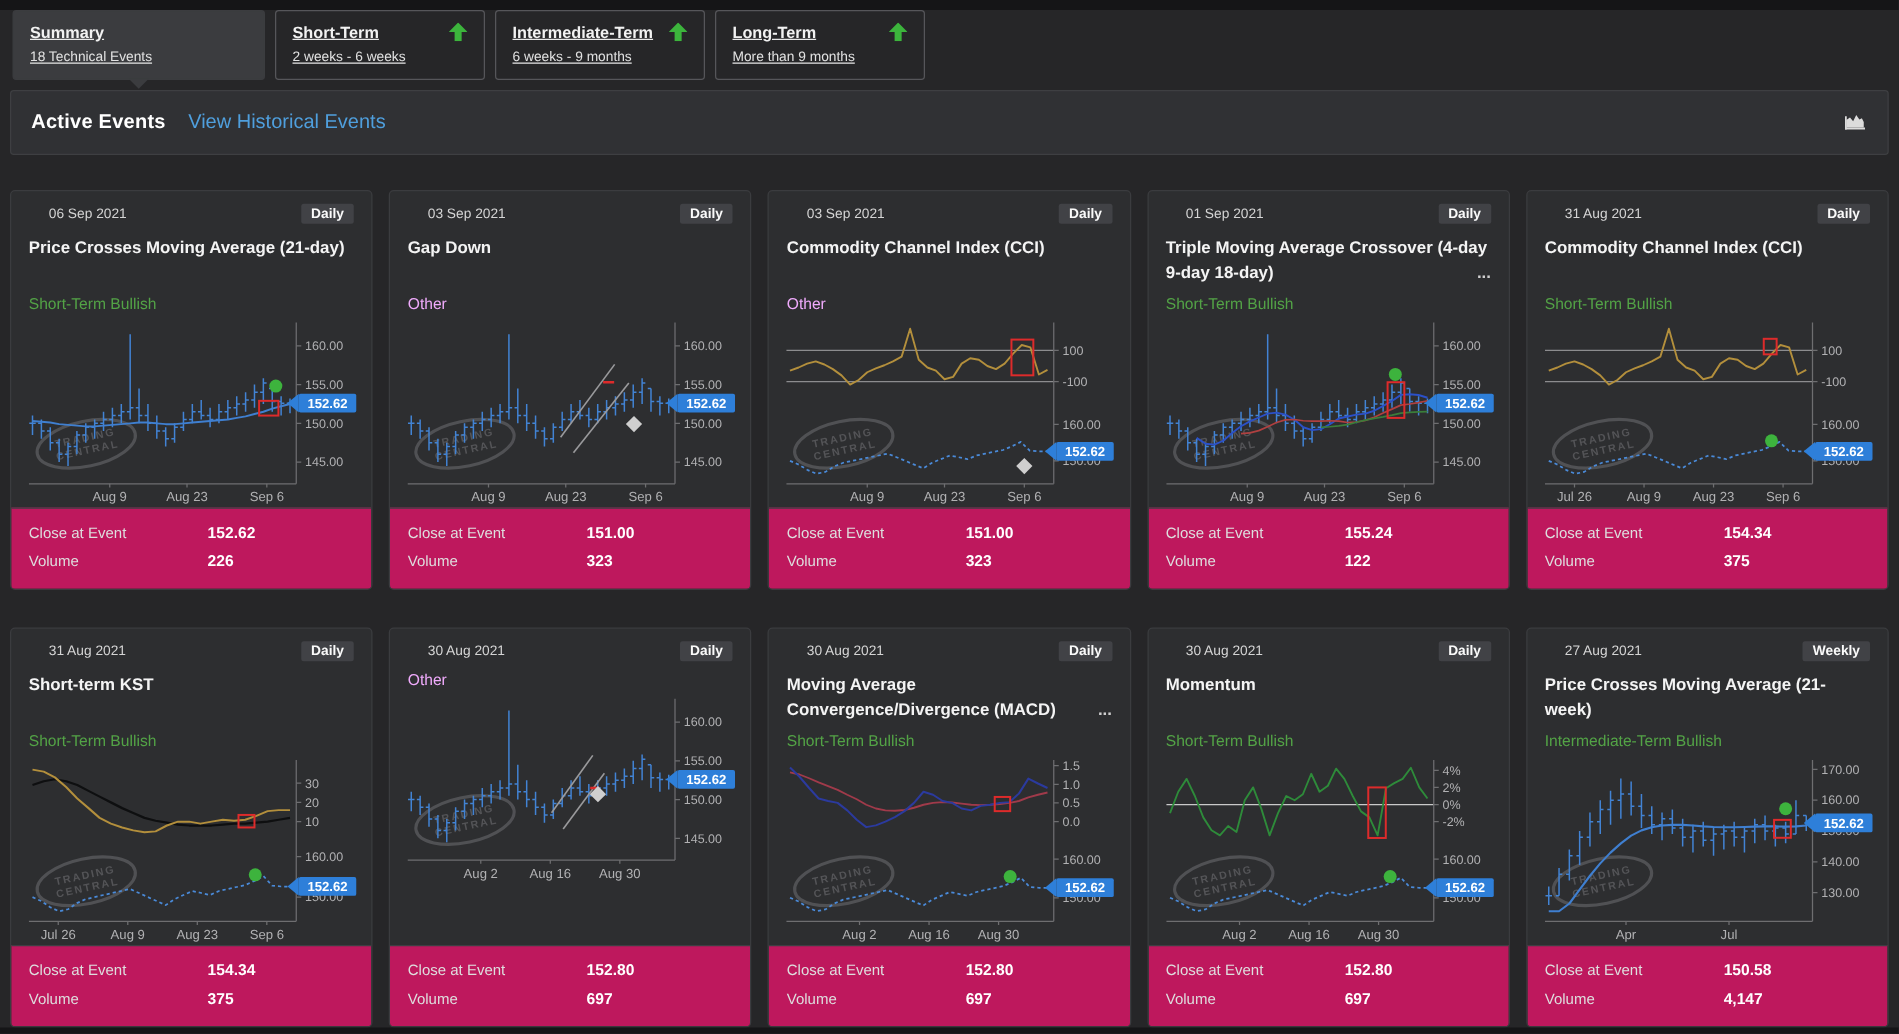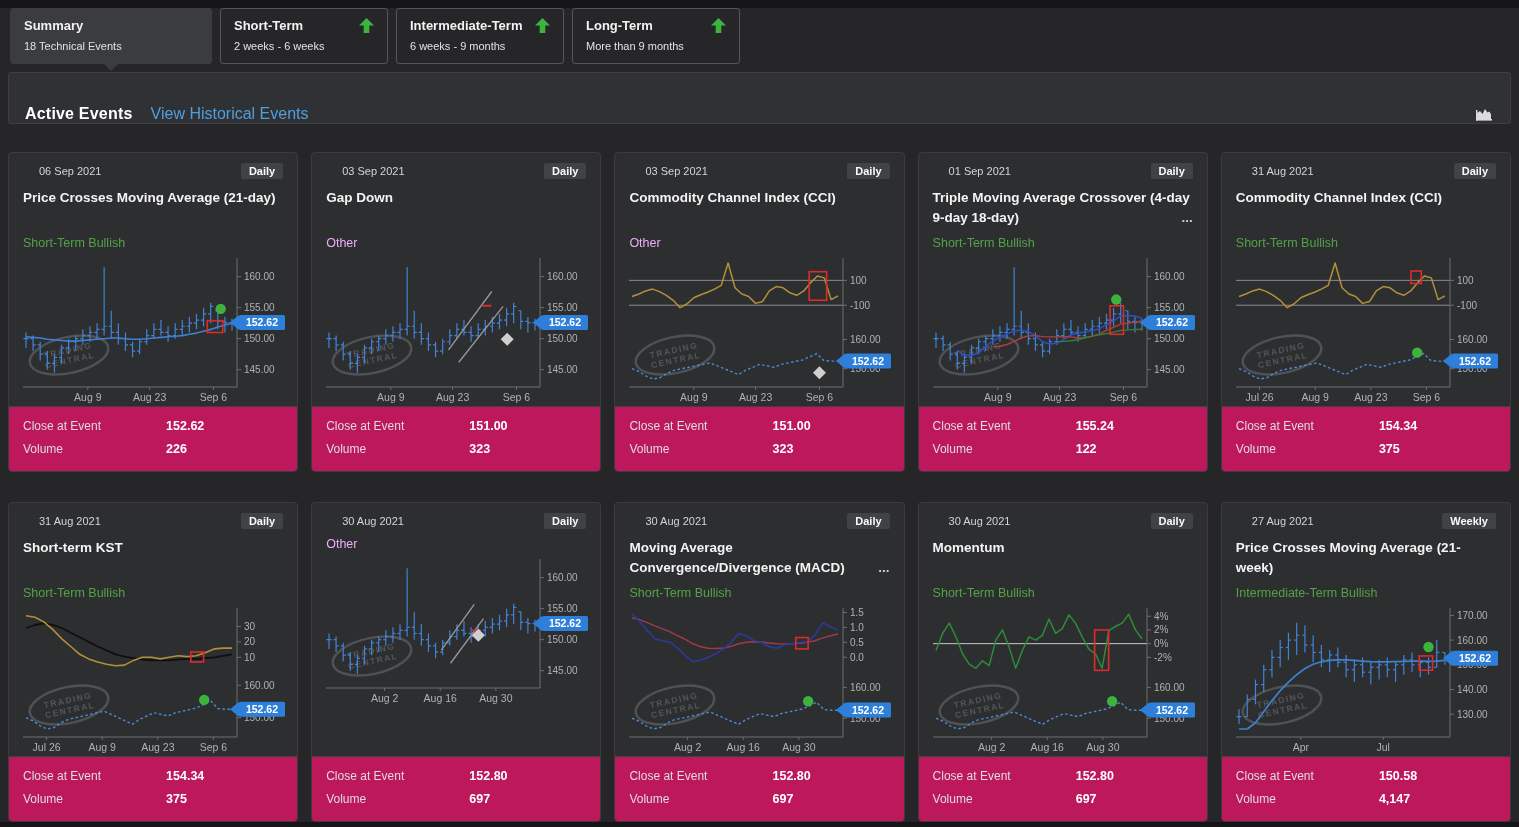--- a/index.html
+++ b/index.html
@@ -7,40 +7,40 @@
   body {
     background:#262628;
     font-family:"Liberation Sans", sans-serif;
     color:#e8e8e8;
     position:relative;
   }
   .top-strip { height:8px; background:#151517; }
   .bottom-strip { position:absolute; left:0; right:0; bottom:0; height:5px; background:#151517; }
 
   
-  .tabs { display:flex; gap:8px; padding:0 0 0 10px; height:56px; align-items:stretch; }
+  .tabs { display:flex; gap:8px; padding:0 0 0 10px; height:56px; align-items:stretch;text-decoration:underline; }
   .tab {
     width:168px; padding:9px 13px; border:1px solid #56565a; border-radius:3px;
     position:relative; cursor:pointer; background:transparent;
   }
   .tab.active { background:#3b3c3f; border-color:#3b3c3f; width:202px; }
   .tab.active::after {
     content:""; position:absolute; left:46%; bottom:-8px;
     border-left:8px solid transparent; border-right:8px solid transparent;
     border-top:8px solid #3b3c3f;
   }
   .tab-title-row { display:flex; align-items:center; justify-content:space-between; }
   .tab-title { font-size:13px; font-weight:bold; color:#f2f2f2; }
   .tab-sub { font-size:11px; color:#e2e2e2; margin-top:7px; }
   .up-arrow { width:15px; height:15px; flex:0 0 auto; }
 
   
   .active-bar {
     margin:8px 8px 0 8px; height:52px; background:#303134; border:1px solid #3e3f42;
-    border-radius:3px; display:flex; align-items:flex-end; padding:0 16px;
+    border-radius:3px; display:flex; align-items:center; padding:0 16px;
   }
   .active-title { font-size:16px; font-weight:bold; color:#ffffff; letter-spacing:.2px; }
   .hist-link { font-size:16px; color:#4f9fdd; margin-left:18px; text-decoration:none; cursor:pointer; }
   .bar-chart-icon { margin-left:auto; width:20px; height:16px; cursor:pointer; }
 
   
   .grid {
     margin:28px 8px 0 8px;
     display:grid; grid-template-columns:repeat(5, 1fr); gap:30px 13px;
   }

